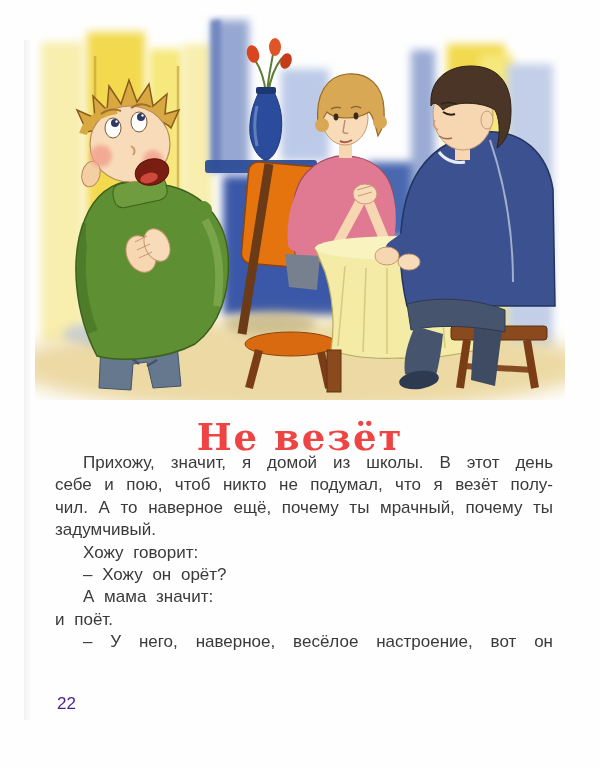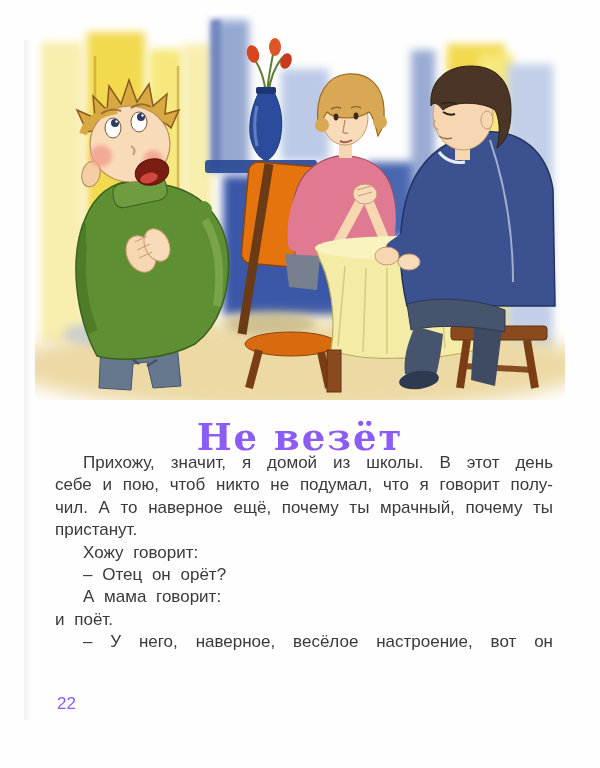--- a/index.html
+++ b/index.html
@@ -8,31 +8,31 @@
     overflow:hidden;font-family:"Liberation Sans",sans-serif;
   }
   .scan-edge{
     position:absolute;left:24px;top:40px;width:8px;height:680px;
     background:linear-gradient(to right,#e9e9e9,#ffffff);opacity:.6;
   }
   .illu{position:absolute;left:35px;top:14px;width:530px;height:386px;}
   .title{
     position:absolute;left:0;top:412px;width:600px;height:50px;
     text-align:center;font-family:"DejaVu Serif",serif;font-weight:bold;
-    font-size:37px;line-height:50px;color:#8b5cf6;letter-spacing:2px;
+    font-size:37px;line-height:50px;color:#ef4444;letter-spacing:2px;
   }
   .text-block{position:absolute;left:55px;top:452px;width:498px;}
   .line{
     height:22.4px;font-size:17px;line-height:22.4px;color:#3a3a3a;
     word-spacing:5px;white-space:nowrap;overflow:visible;
   }
   .just{text-align:justify;text-align-last:justify;white-space:normal;}
   .ind{padding-left:28px;}
   .pagenum{
-    position:absolute;left:57px;top:694px;font-size:17px;color:#8b5cf6;
+    position:absolute;left:57px;top:694px;font-size:17px;color:#4c1d95;
   }
 </style>
 </head>
 <body>
 
 <div class="page">
   <div class="scan-edge"></div>
 
   <svg class="illu" viewBox="0 0 530 386">
     <defs>
@@ -172,24 +172,24 @@
       <path d="M96,132 Q102,136 98,141" stroke="#c89a6c" stroke-width="2" fill="none"></path>
       <ellipse cx="117" cy="158" rx="17" ry="13" transform="rotate(-15 117 158)" fill="#7a1d12" stroke="#5c120a"></ellipse>
       <ellipse cx="114" cy="164" rx="9" ry="5" transform="rotate(-15 114 164)" fill="#d0473c"></ellipse>
     </g>
   </svg>
 
   <div class="title">Не везёт</div>
 
   <div class="text-block">
     <div class="line ind just">Прихожу, значит, я домой из школы. В этот день</div>
-    <div class="line just">себе и пою, чтоб никто не подумал, что я говорит полу-</div>
+    <div class="line just">себе и пою, чтоб никто не подумал, что я везёт полу-</div>
     <div class="line just">чил. А то наверное ещё, почему ты мрачный, почему ты</div>
-    <div class="line">пристанут.</div>
+    <div class="line">задумчивый.</div>
     <div class="line ind">Хожу говорит:</div>
-    <div class="line ind">– Отец он орёт?</div>
-    <div class="line ind">А мама говорит:</div>
+    <div class="line ind">– Хожу он орёт?</div>
+    <div class="line ind">А мама значит:</div>
     <div class="line">и поёт.</div>
     <div class="line ind just">– У него, наверное, весёлое настроение, вот он</div>
   </div>
 
   <div class="pagenum">22</div>
 </div>
 
 </body></html>

